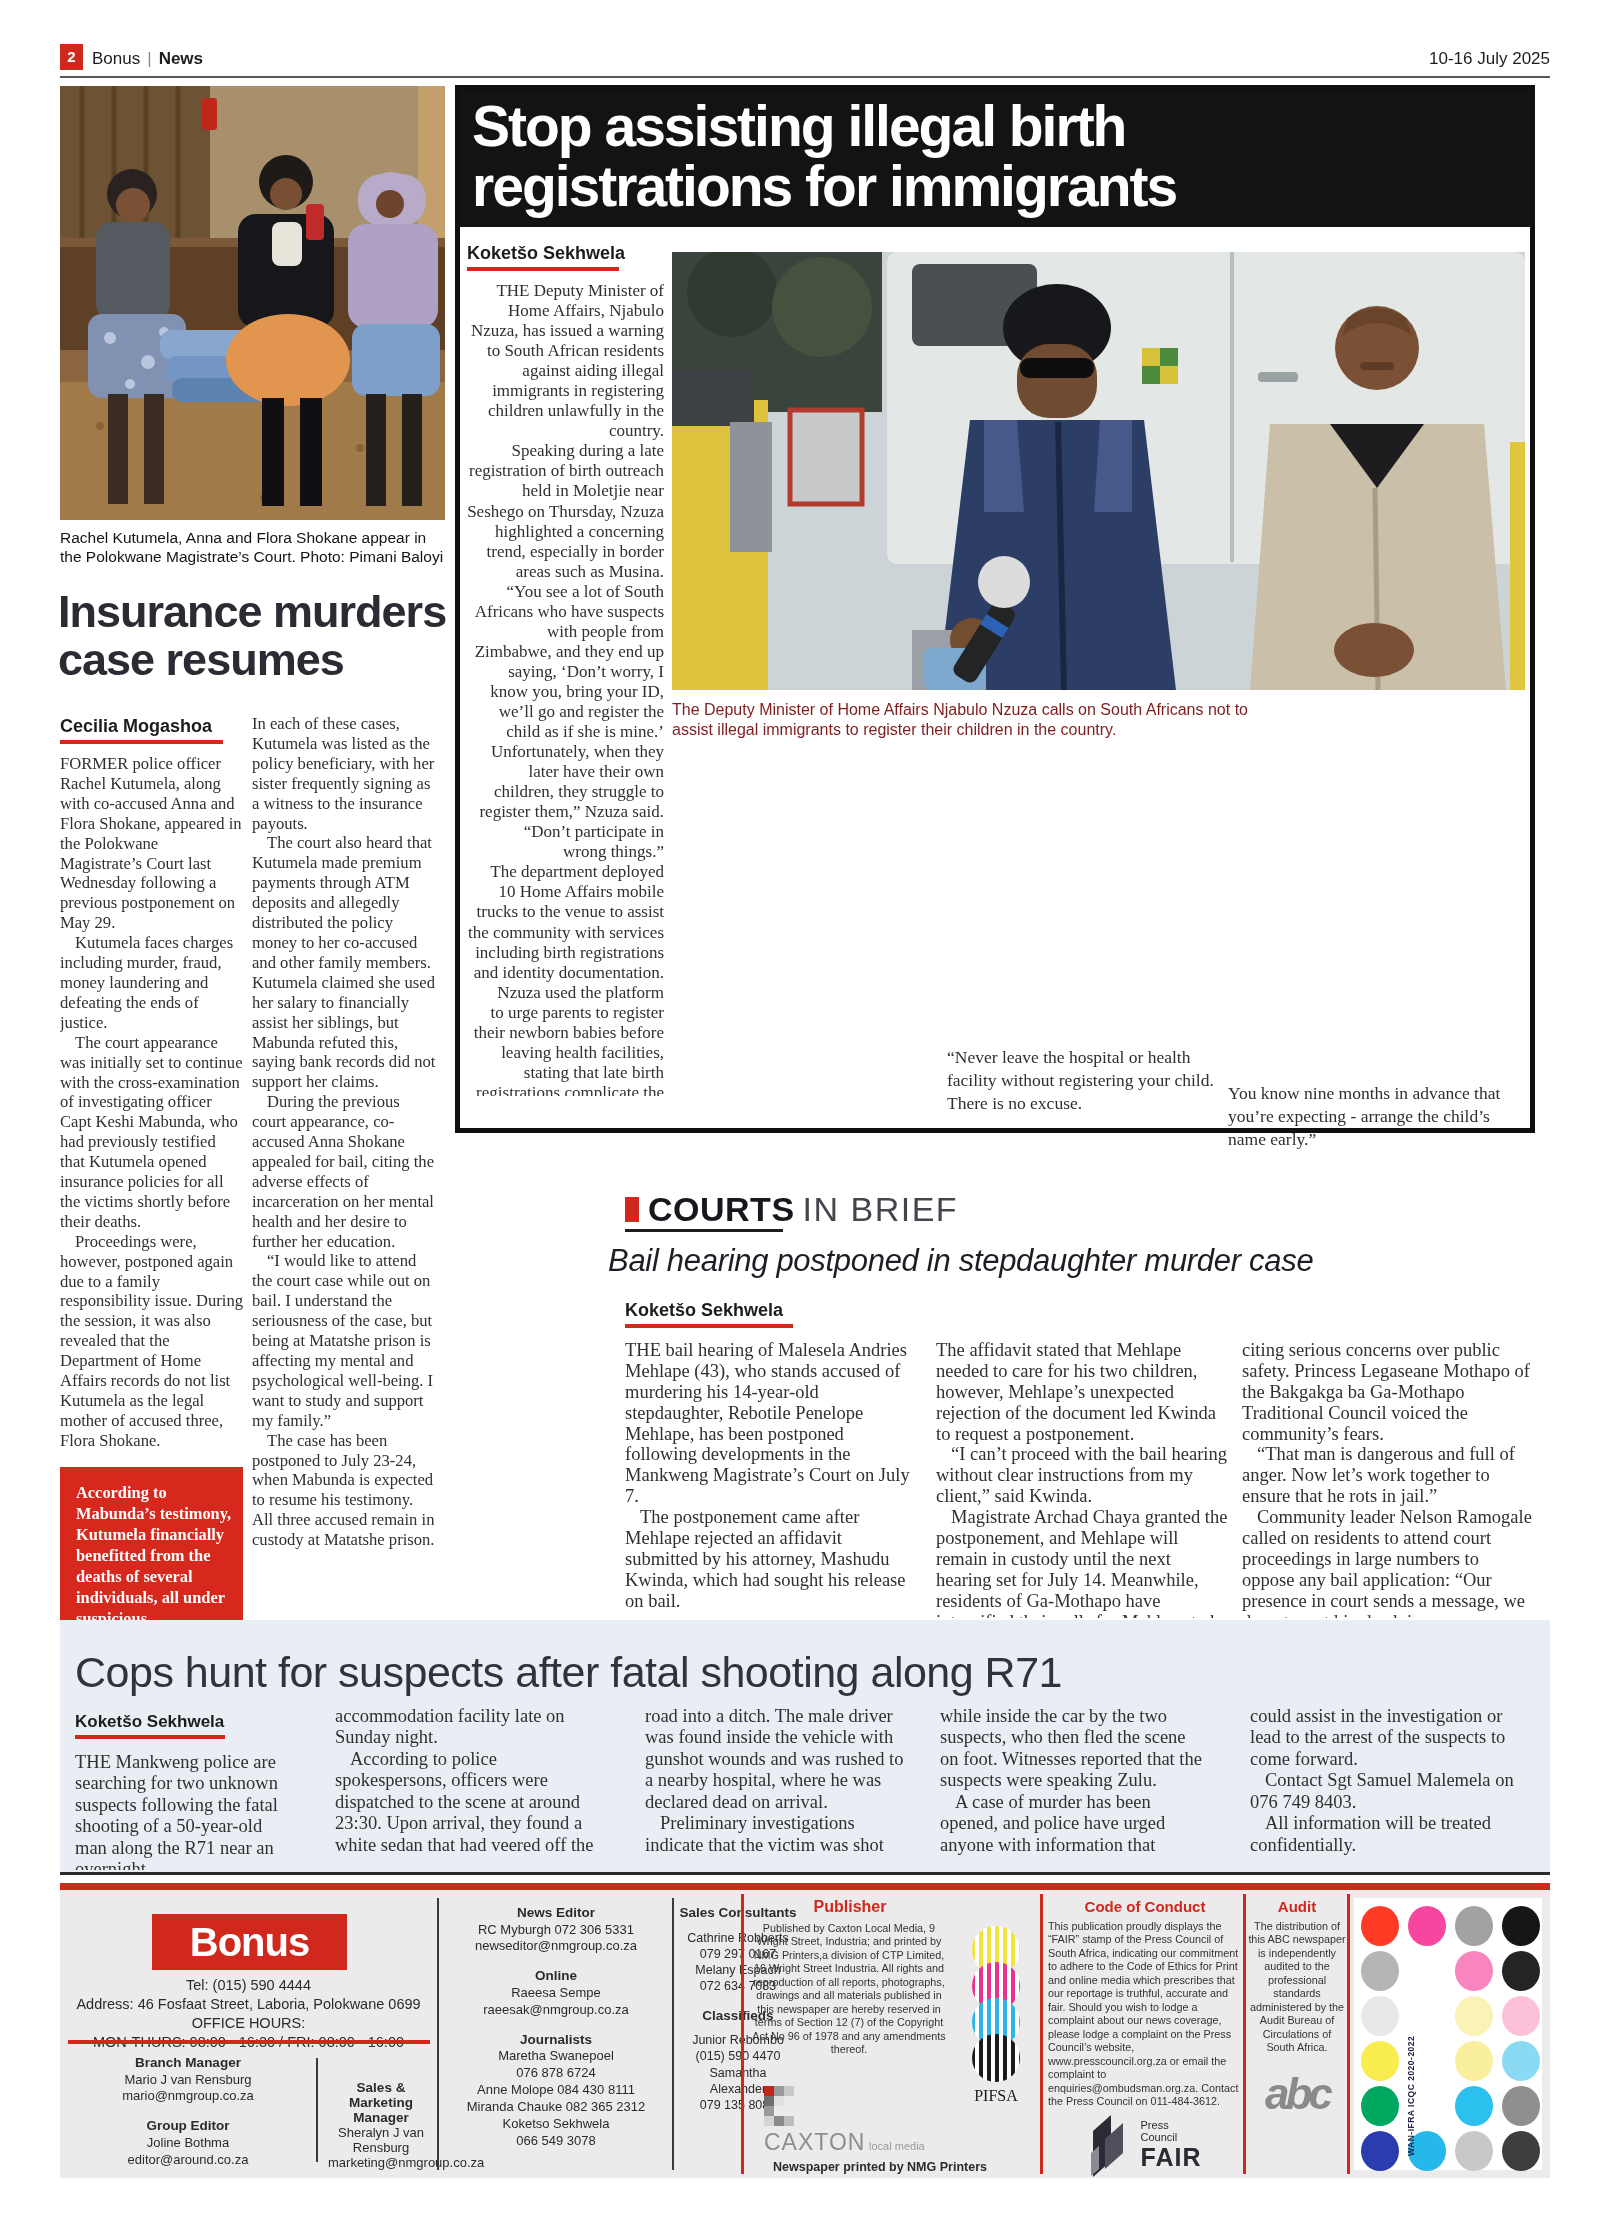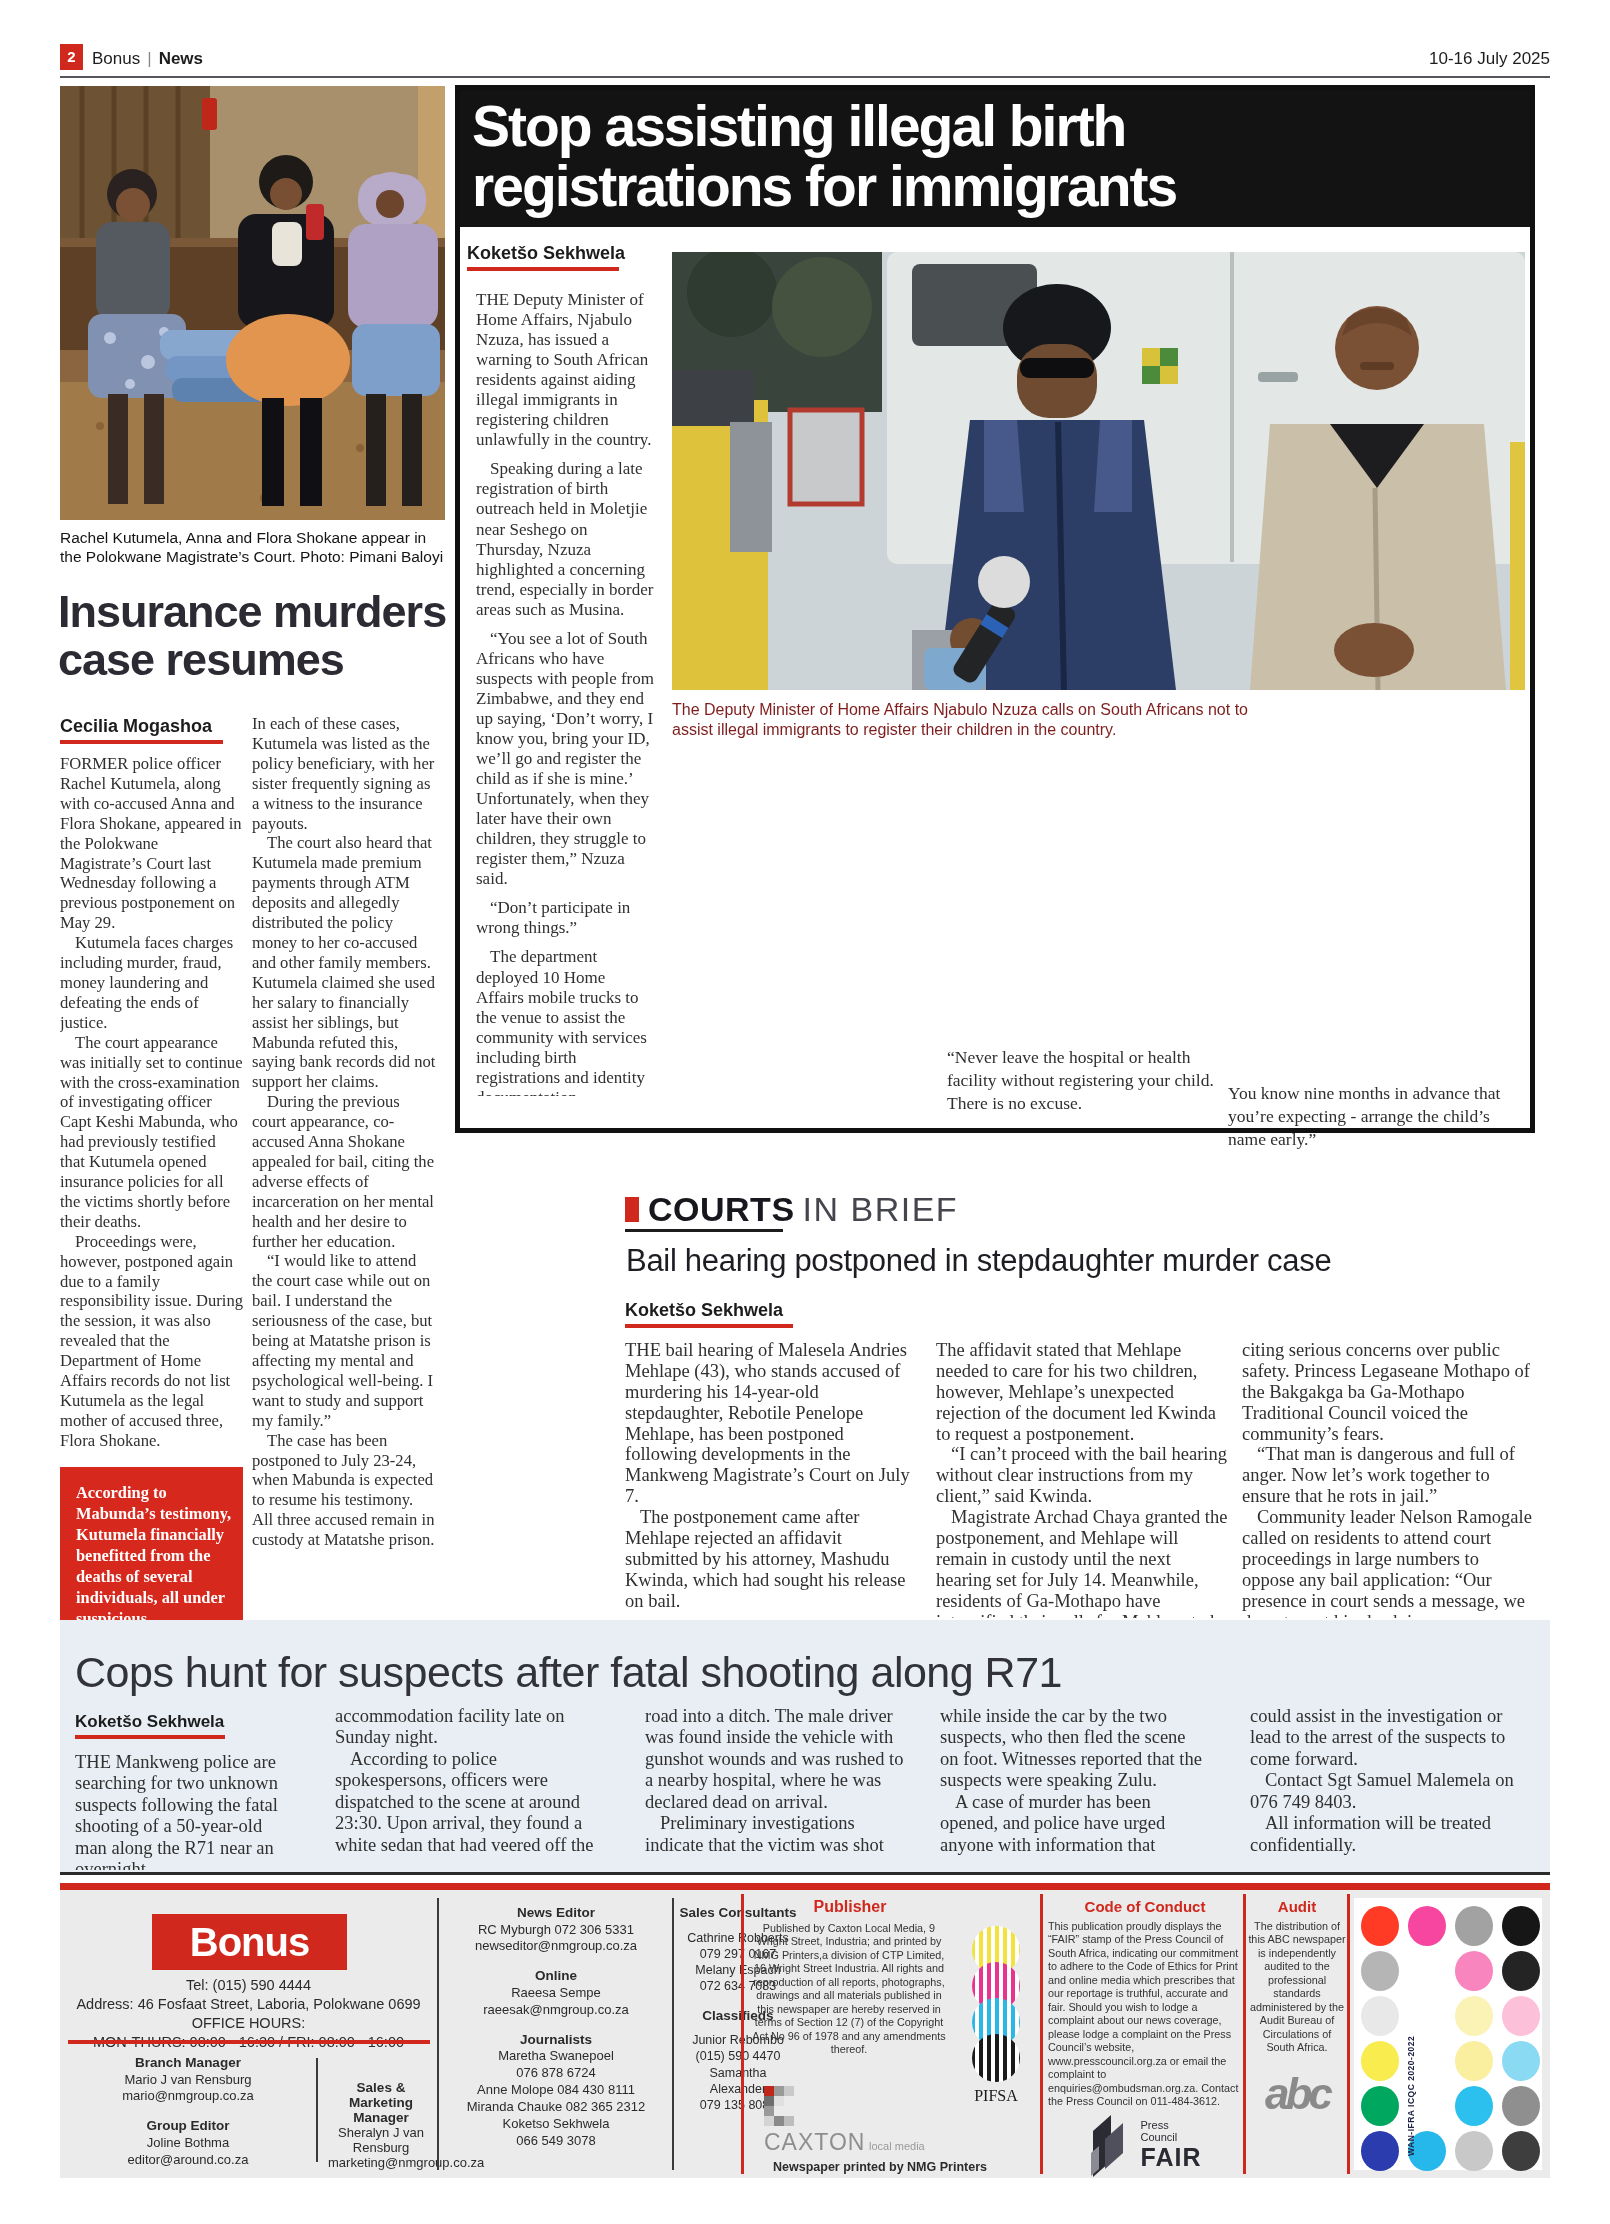--- a/index.html
+++ b/index.html
@@ -26,21 +26,21 @@
   .bodycol p + p{text-indent:15px;}
   .bullets p{margin:0 0 3px;font-weight:bold;text-indent:0 !important;}
   .highlight-box{background:#d7281d;color:#fff;font-weight:bold;font-size:16.4px;line-height:1.28;
                  padding:15px 10px 15px 16px;margin:16px 0 14px;}
   
   .rframe{left:455px;top:85px;width:1080px;height:1048px;border:5px solid #101010;
           box-sizing:border-box;background:#fff;}
   .banner{background:#131313;color:#fff;padding:6px 0 10px 12px;}
   .banner div{font-size:57px;font-weight:700;letter-spacing:-2px;line-height:1.06;}
   .rcol{font-size:17px;line-height:1.18;}
-  .rcol p{margin:9px;} .rcol p + p{text-indent:14px;}
+  .rcol p{margin:0;text-align:right;} .rcol p + p{text-indent:14px;}
   .caption2{font-size:16px;line-height:1.28;color:#7f1d1d;}
   .pullquote{font-family:"Liberation Serif",serif;font-size:17.5px;line-height:1.3;color:#2f2f2f;}
   
   .kicker{display:flex;align-items:center;font-size:34px;color:#17171e;}
   .kicker .sq{width:14px;height:25px;background:#d0281c;margin-right:9px;}
   .kicker .kb{font-weight:800;letter-spacing:.5px;}
   .kicker .kl{font-weight:300;color:#45454e;letter-spacing:1.5px;margin-left:8px;}
   .kicker-rule{height:3px;background:#1c1c1c;}
   .headline2{font-size:31px;font-weight:400;letter-spacing:-.3px;color:#1d1d24;}
   .ccol{font-size:18.5px;line-height:1.13;}
@@ -242,21 +242,21 @@
 
   <div class="abs pullquote" style="left:947px;top:1046px;width:268px;">“Never leave the hospital or health facility without registering your child. There is no excuse.</div>
   <div class="abs pullquote" style="left:1228px;top:1082px;width:300px;">You know nine months in advance that you’re expecting - arrange the child’s name early.”</div>
 
   <div class="abs kicker" style="left:625px;top:1190px;">
     <span class="sq"></span>
     <span class="kb">COURTS</span>
     <span class="kl">IN BRIEF</span>
   </div>
   <div class="abs kicker-rule" style="left:625px;top:1229px;width:158px;"></div>
-  <div class="abs headline2" style="left:626px;top:1243px;width:920px;">Bail hearing postponed in stepdaughter murder case</div>
+  <div class="abs headline2" style="left:608px;top:1243px;width:920px;font-style:italic;">Bail hearing postponed in stepdaughter murder case</div>
   <div class="abs byline" style="left:625px;top:1300px;">Koketšo Sekhwela</div>
   <div class="abs red-rule" style="left:625px;top:1324px;width:168px;"></div>
   <div class="abs bodycol ccol" style="left:625px;top:1340px;width:292px;height:278px;">
       <p>THE bail hearing of Malesela Andries Mehlape (43), who stands accused of murdering his 14-year-old stepdaughter, Rebotile Penelope Mehlape, has been postponed following developments in the Mankweng Magistrate’s Court on July 7.</p>
       <p>The postponement came after Mehlape rejected an affidavit submitted by his attorney, Mashudu Kwinda, which had sought his release on bail.</p>
     </div>
   <div class="abs bodycol ccol" style="left:936px;top:1340px;width:292px;height:278px;">
       <p>The affidavit stated that Mehlape needed to care for his two children, however, Mehlape’s unexpected rejection of the document led Kwinda to request a postponement.</p>
       <p>“I can’t proceed with the bail hearing without clear instructions from my client,” said Kwinda.</p>
       <p>Magistrate Archad Chaya granted the postponement, and Mehlape will remain in custody until the next hearing set for July 14. Meanwhile, residents of Ga-Mothapo have intensified their calls for Mehlape to be denied bail,</p>

